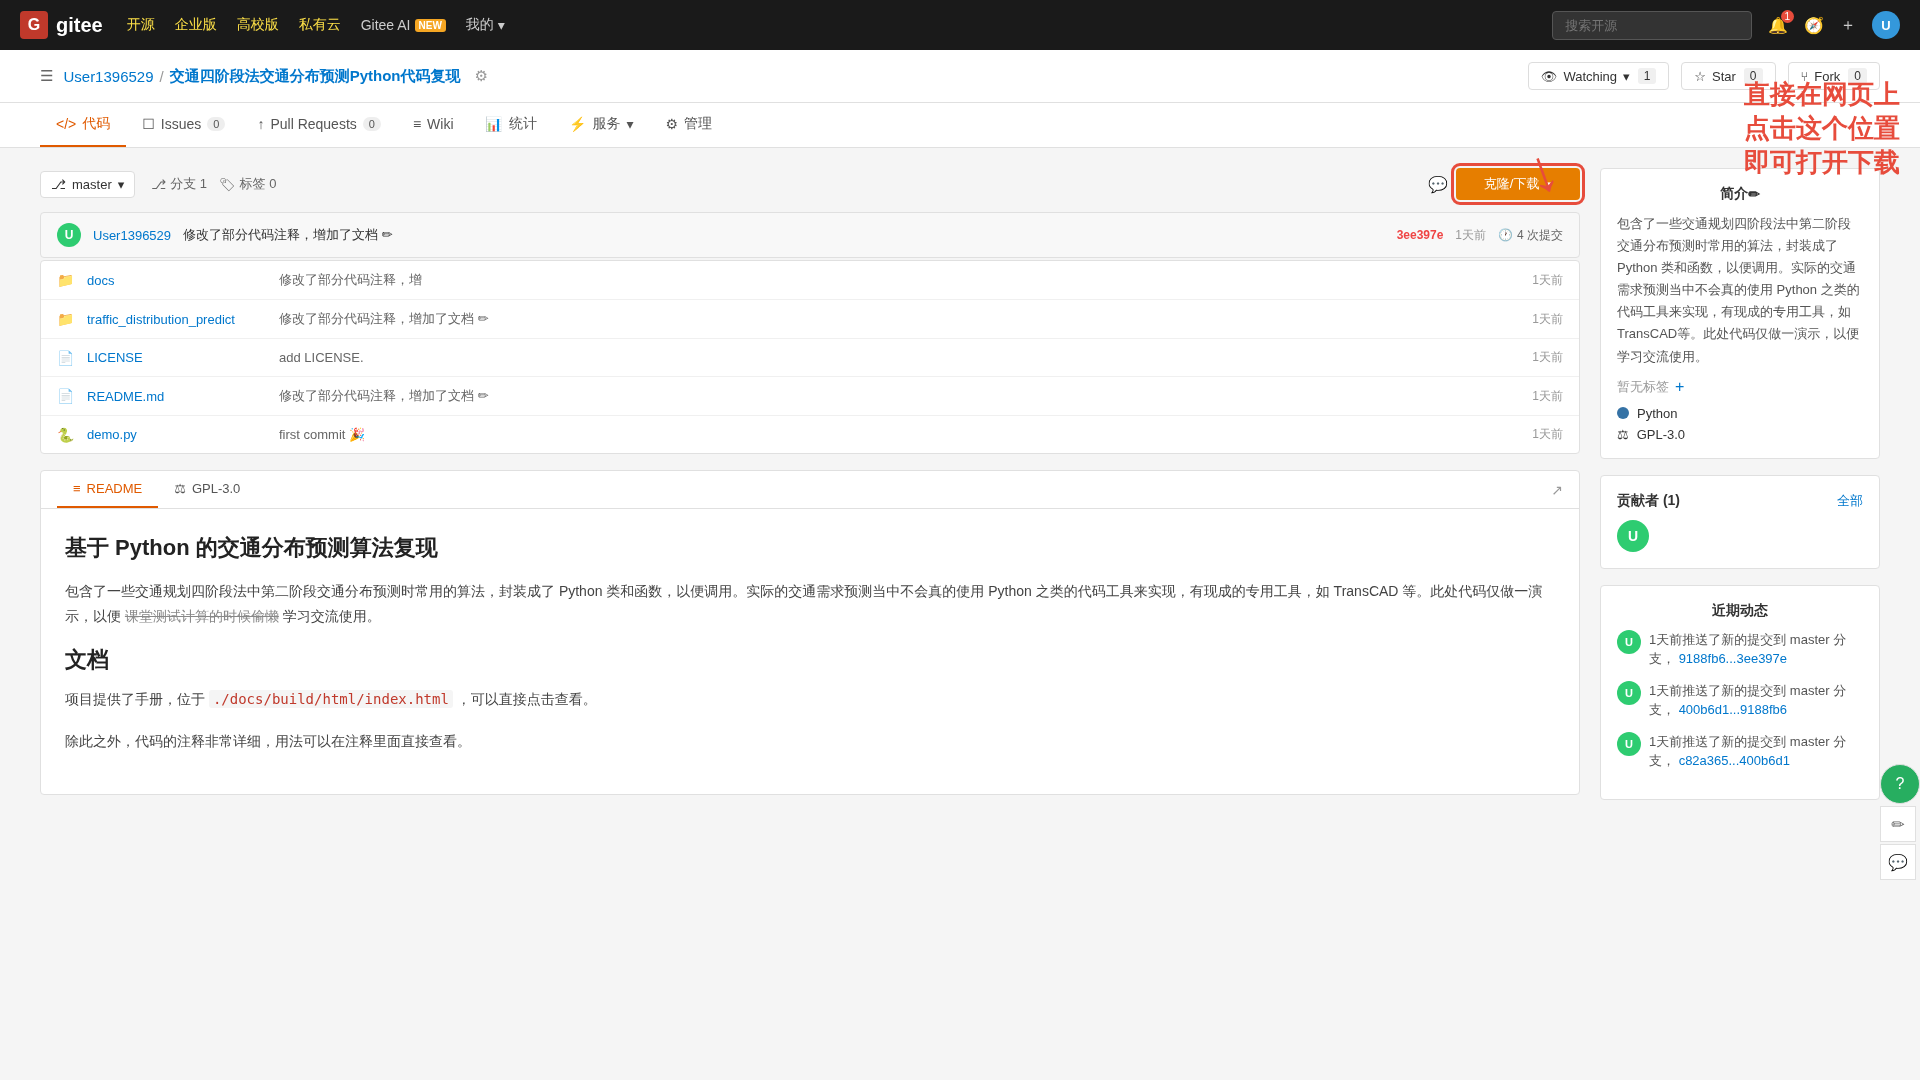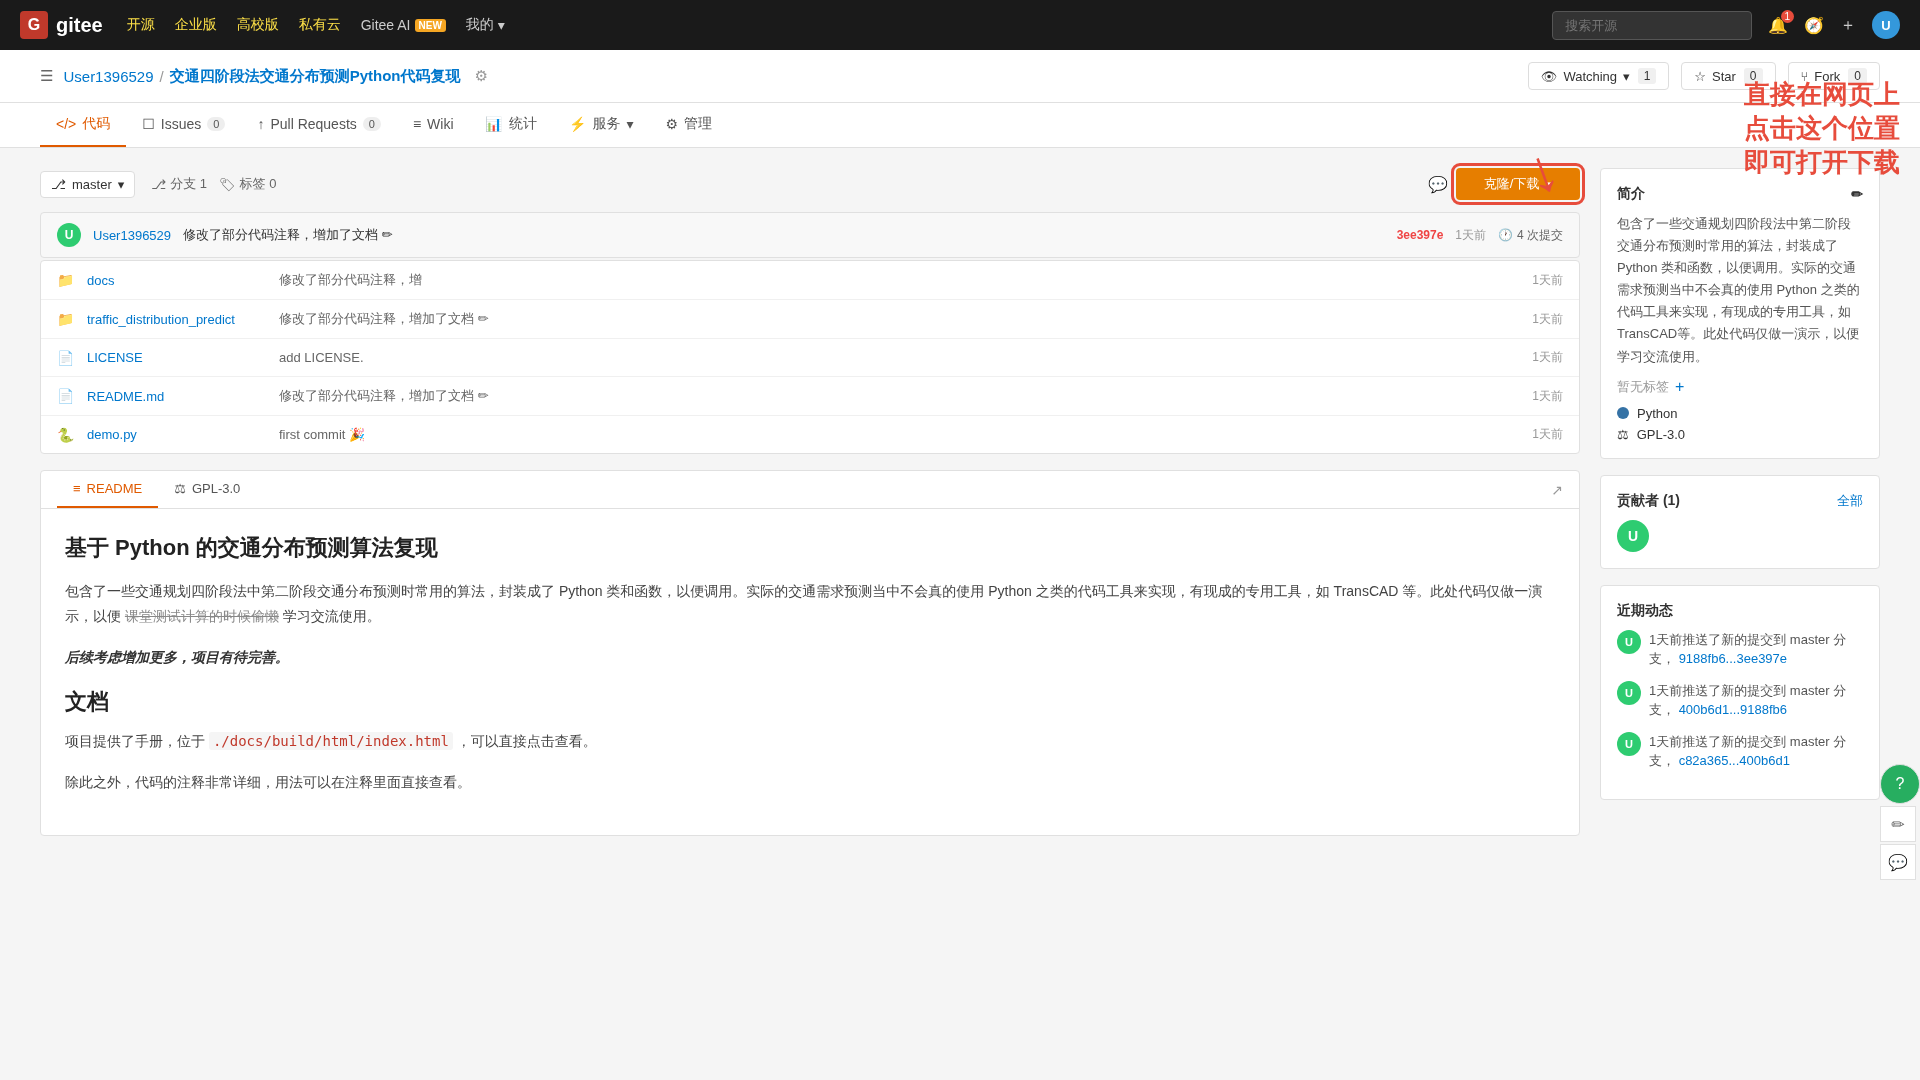--- a/index.html
+++ b/index.html
@@ -82,21 +82,21 @@
     .readme-open-icon { margin-left: auto; color: #999; cursor: pointer; }
     .readme-body { padding: 24px; }
     .readme-h1 { font-size: 22px; font-weight: bold; margin-bottom: 16px; color: #222; }
     .readme-p { font-size: 14px; line-height: 1.8; color: #444; margin-bottom: 16px; }
     .readme-p code { background: #f5f5f5; padding: 1px 4px; border-radius: 3px; font-family: monospace; color: #c0392b; }
     .readme-bold-italic { font-style: italic; font-weight: bold; color: #333; }
     .readme-h2 { font-size: 22px; font-weight: bold; margin-bottom: 12px; color: #222; margin-top: 8px; }
 
     
     .sidebar-card { background: #fff; border: 1px solid #e0e0e0; border-radius: 4px; padding: 16px; margin-bottom: 16px; }
-    .sidebar-title { font-size: 14px; font-weight: bold; color: #333; margin-bottom: 10px; display: flex; align-items: center; justify-content: space-between; }
+    .sidebar-title { font-size: 14px; font-weight: bold; color: #333; margin-bottom: 10px; display: flex; align-items: center; justify-content: center; }
     .sidebar-desc { font-size: 13px; color: #555; line-height: 1.7; }
     .sidebar-tags { margin-top: 10px; }
     .no-tag { color: #999; font-size: 13px; display: flex; align-items: center; gap: 6px; }
     .add-icon { color: #0077cc; cursor: pointer; font-size: 16px; }
     .lang-item { display: flex; align-items: center; gap: 8px; font-size: 13px; color: #333; margin-bottom: 6px; }
     .lang-dot { width: 12px; height: 12px; border-radius: 50%; display: inline-block; }
     .lang-dot.python { background: #3572A5; }
     .license-item { display: flex; align-items: center; gap: 8px; font-size: 13px; color: #333; }
     .release-section .no-release { color: #555; font-size: 13px; }
     .release-section a { color: #0077cc; cursor: pointer; }
@@ -317,23 +317,20 @@
           <span>⚖</span>
           <span>GPL-3.0</span>
         </div>
         <span class="readme-open-icon">↗</span>
       </div>
       <div class="readme-body">
         <div class="readme-h1">基于 Python 的交通分布预测算法复现</div>
         <p class="readme-p">
           包含了一些交通规划四阶段法中第二阶段交通分布预测时常用的算法，封装成了 Python 类和函数，以便调用。实际的交通需求预测当中不会真的使用 Python 之类的代码工具来实现，有现成的专用工具，如 TransCAD 等。此处代码仅做一演示，以便 <span style="text-decoration:line-through; color:#888;">课堂测试计算的时候偷懒</span> 学习交流使用。
         </p>
-        <p class="readme-p">
-          <span class="readme-bold-italic">后续考虑增加更多，项目有待完善。</span>
-        </p>
         <div class="readme-h2">文档</div>
         <p class="readme-p">
           项目提供了手册，位于 <code>./docs/build/html/index.html</code> ，可以直接点击查看。
         </p>
         <p class="readme-p">除此之外，代码的注释非常详细，用法可以在注释里面直接查看。</p>
       </div>
     </div>
 
   </div>
 

